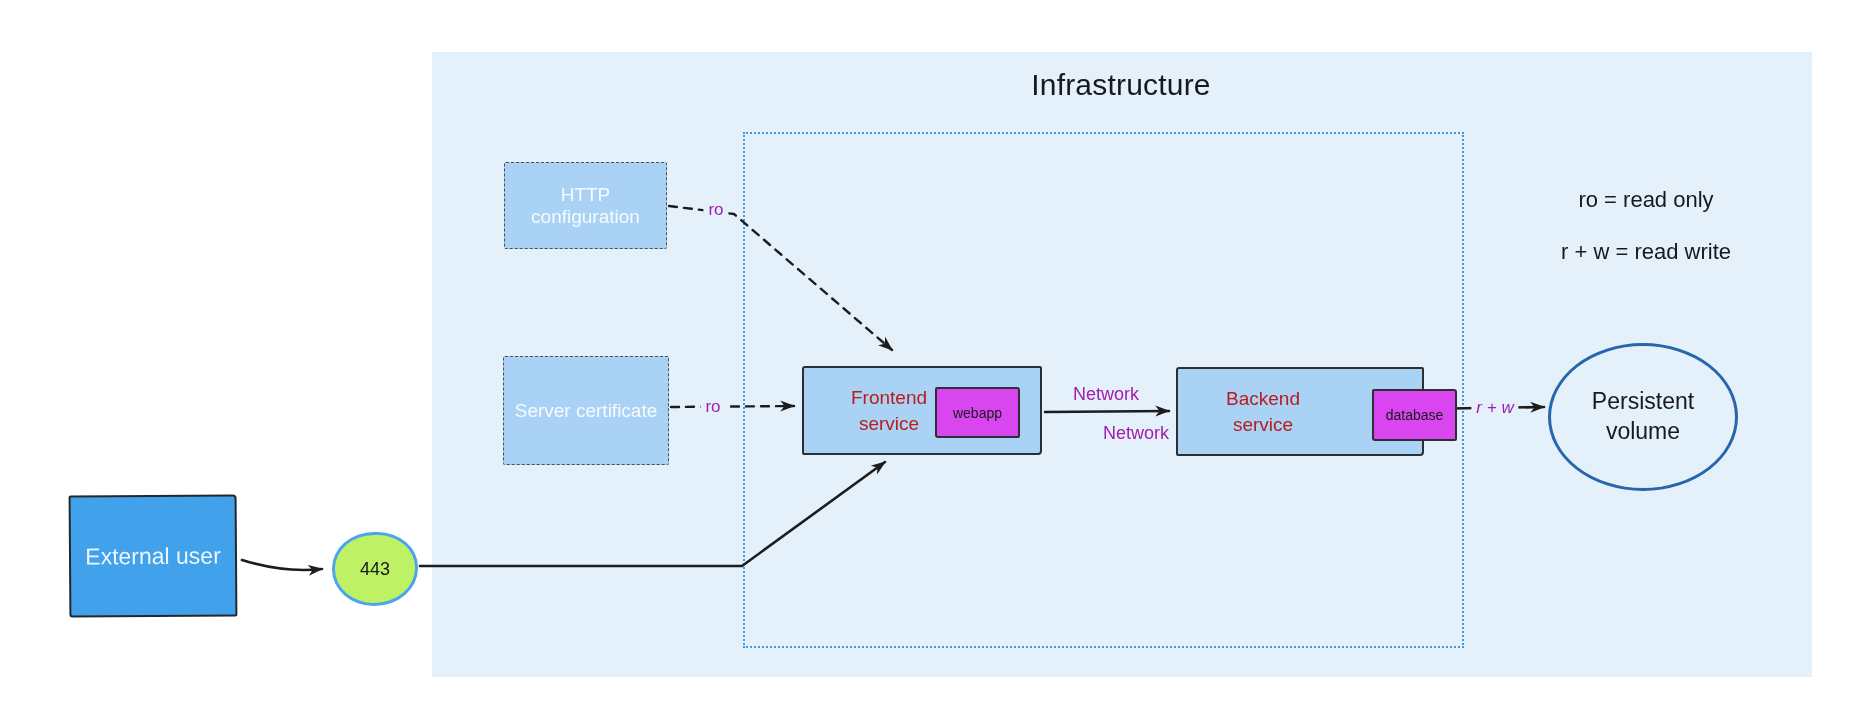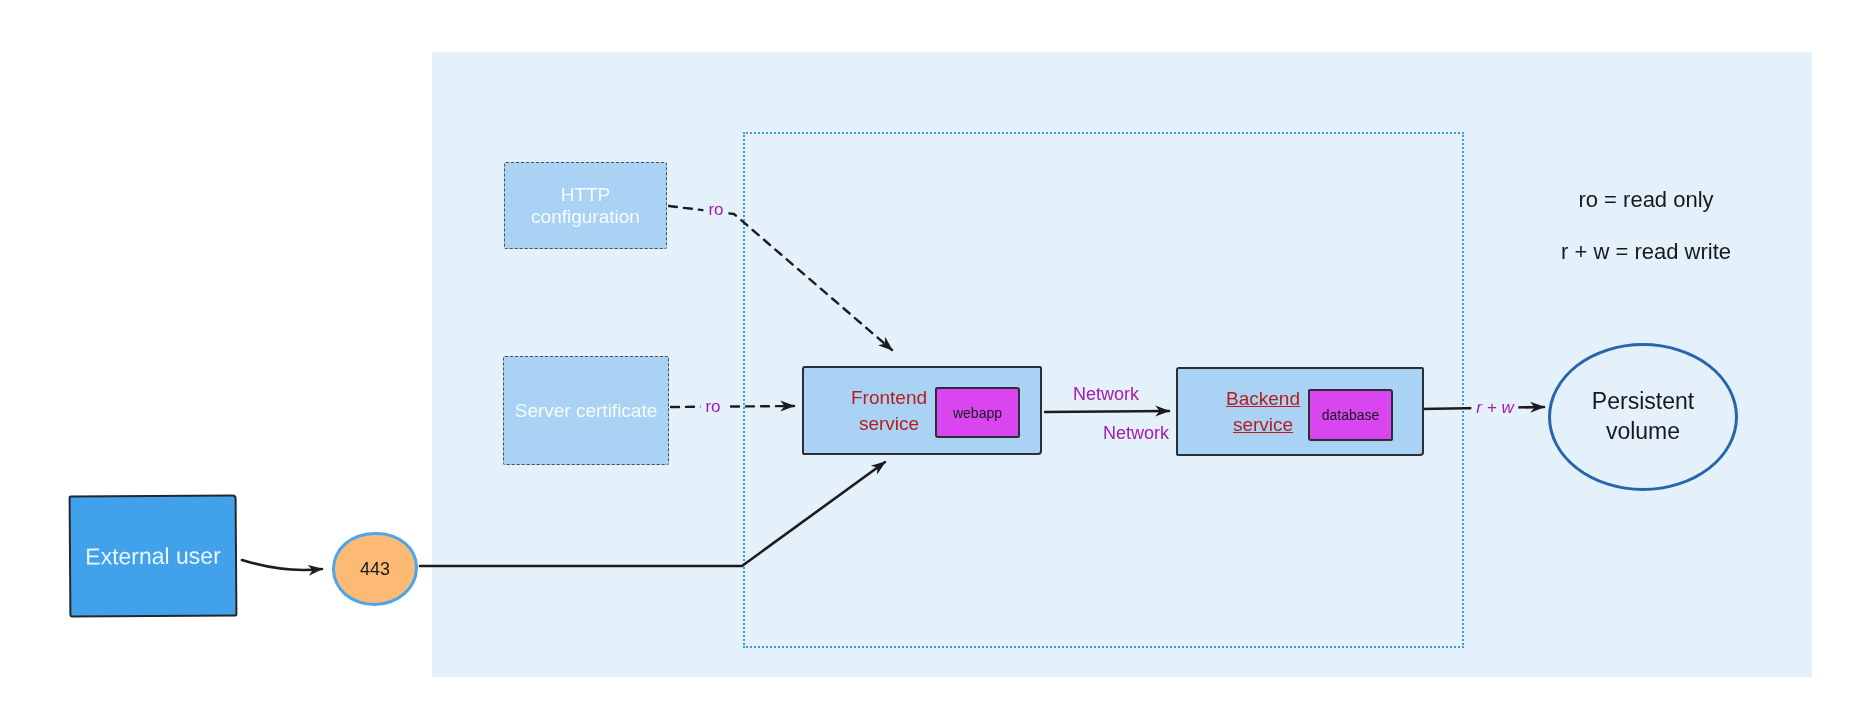--- a/index.html
+++ b/index.html
@@ -85,50 +85,50 @@
     border: 2.2px solid #2b2e33;
     color: #b91c1c;
     font-size: 19px;
     line-height: 1.35;
     border-radius: 3px 2px 4px 2px;
     justify-content: flex-start;
     padding-left: 37px;
     text-align: center;
   }
   .frontend { left: 802px; top: 366px; width: 240px; height: 89px; }
-  .backend  { left: 1176px; top: 367px; width: 248px; height: 89px; text-decoration: underline; }
+  .backend  { left: 1176px; top: 367px; width: 248px; height: 89px; }
   .service-label { width: 96px; }
 
   .inner-box {
     position: absolute;
     background: #d946ef;
     border: 2px solid #2b2e33;
     color: #17191c;
     font-size: 14px;
     border-radius: 2px 3px 2px 3px;
     display: flex;
     align-items: center;
     justify-content: center;
   }
   .webapp   { left: 935px;  top: 387px; width: 85px; height: 51px; }
-  .database { left: 1308px; top: 389px; width: 85px; height: 52px; }
+  .database { left: 1372px; top: 389px; width: 85px; height: 52px; }
 
   .external-user {
     left: 69px; top: 495px; width: 168px; height: 122px;
     background: #41a1ea;
     border: 2px solid #24282d;
     color: #eaf5fe;
     font-size: 23px;
     border-radius: 2px 4px 2px 3px;
     transform: rotate(-0.4deg);
   }
 
   .port-circle {
     left: 332px; top: 532px; width: 86px; height: 74px;
-    background: #fdba74;
+    background: #bef264;
     border: 3.2px solid #4ba5ee;
     border-radius: 50% 48% 52% 50%;
     color: #17191c;
     font-size: 18px;
   }
 
   .volume-ellipse {
     left: 1548px; top: 343px; width: 190px; height: 148px;
     background: transparent;
     border: 3.2px solid #2766ad;
@@ -153,20 +153,21 @@
   .label-network { left: 1136px; top: 433px; font-size: 18px; }
   .label-rw      { left: 1495px; top: 408px; font-style: italic; }
 </style>
 </head>
 <body>
 
 <div class="canvas">
 
   <div class="region"></div>
 
+  <div class="diagram-title">Infrastructure</div>
 
   <div class="boundary"></div>
 
   <div class="legend-line legend-ro">ro = read only</div>
   <div class="legend-line legend-rw">r + w = read write</div>
 
   <svg class="edges" width="1874" height="714" viewBox="0 0 1874 714">
     <defs>
       <marker id="arrow" viewBox="0 0 12 10" refX="11" refY="5" markerWidth="15" markerHeight="13" markerUnits="userSpaceOnUse" orient="auto">
         <path d="M0,0.6 L12,5 L0,9.4 L3.4,5 Z" fill="#1c1c1c"></path>

